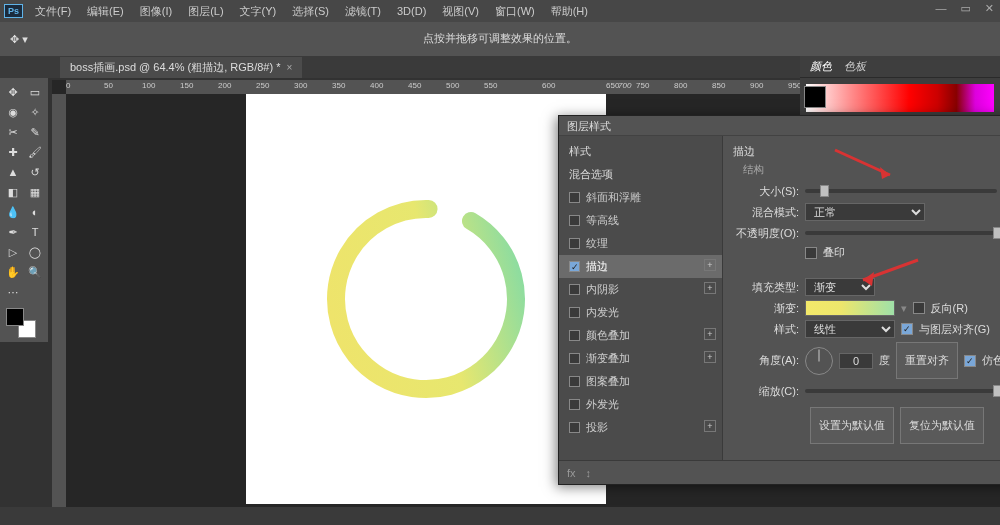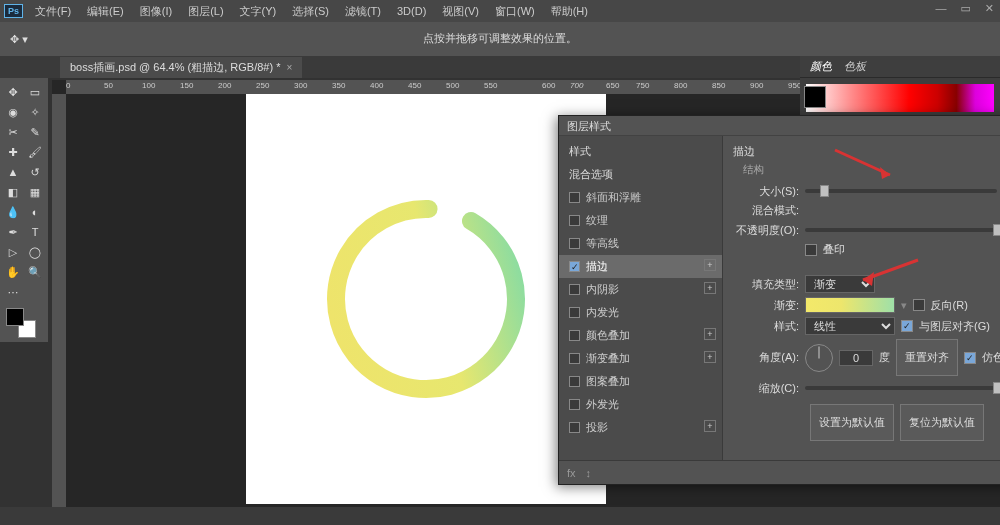--- a/index.html
+++ b/index.html
@@ -183,21 +183,21 @@
       <div style="left: 152px;">200</div>
       <div style="left: 190px;">250</div>
       <div style="left: 228px;">300</div>
       <div style="left: 266px;">350</div>
       <div style="left: 304px;">400</div>
       <div style="left: 342px;">450</div>
       <div style="left: 380px;">500</div>
       <div style="left: 418px;">550</div>
       <div style="left: 456px; padding-left: 20px;">600</div>
       <div style="left: 492px; padding-left: 48px;">650</div>
-      <div style="left: 504px; font-style: italic;">700</div>
+      <div style="left: 552px; font-style: italic;">700</div>
       <div style="left: 570px;">750</div>
       <div style="left: 608px;">800</div>
       <div style="left: 646px;">850</div>
       <div style="left: 684px;">900</div>
       <div style="left: 722px;">950</div>
     </div>
   <div class="ruler-v"></div>
   <div class="canvasarea">
     <div class="canvas">
       <svg class="ring" width="210" height="210">
@@ -230,25 +230,25 @@
     <div class="left">
       <div class="hdr">样式</div>
       <div class="hdr">混合选项</div>
       <div id="fx-items">
           <div class="item">
             <span class="chk"></span>
             <span>斜面和浮雕</span>
           </div>
           <div class="item">
             <span class="chk"></span>
+            <span>等高线</span>
+          </div>
+          <div class="item">
+            <span class="chk"></span>
             <span>纹理</span>
-          </div>
-          <div class="item">
-            <span class="chk"></span>
-            <span>等高线</span>
           </div>
           <div class="item sel">
             <span class="chk on"></span>
             <span>描边</span>
             <span class="plus">+</span>
           </div>
           <div class="item">
             <span class="chk"></span>
             <span>内阴影</span>
             <span class="plus">+</span>
@@ -291,20 +291,21 @@
         <div class="slider">
             <div class="knob" style="left:8%"></div>
           </div>
         <input class="numbox" value="26" style="">
         <span>像素</span>
       </div>
 
 
       <div class="row">
         <span class="lbl">混合模式:</span>
+        <select style="width:120px"><option>正常</option></select>
       </div>
 
       <div class="row">
         <span class="lbl">不透明度(O):</span>
         <div class="slider">
             <div class="knob" style="left:92%"></div>
           </div>
         <input class="numbox plain" value="100" style="">
         <span>%</span>
       </div>

